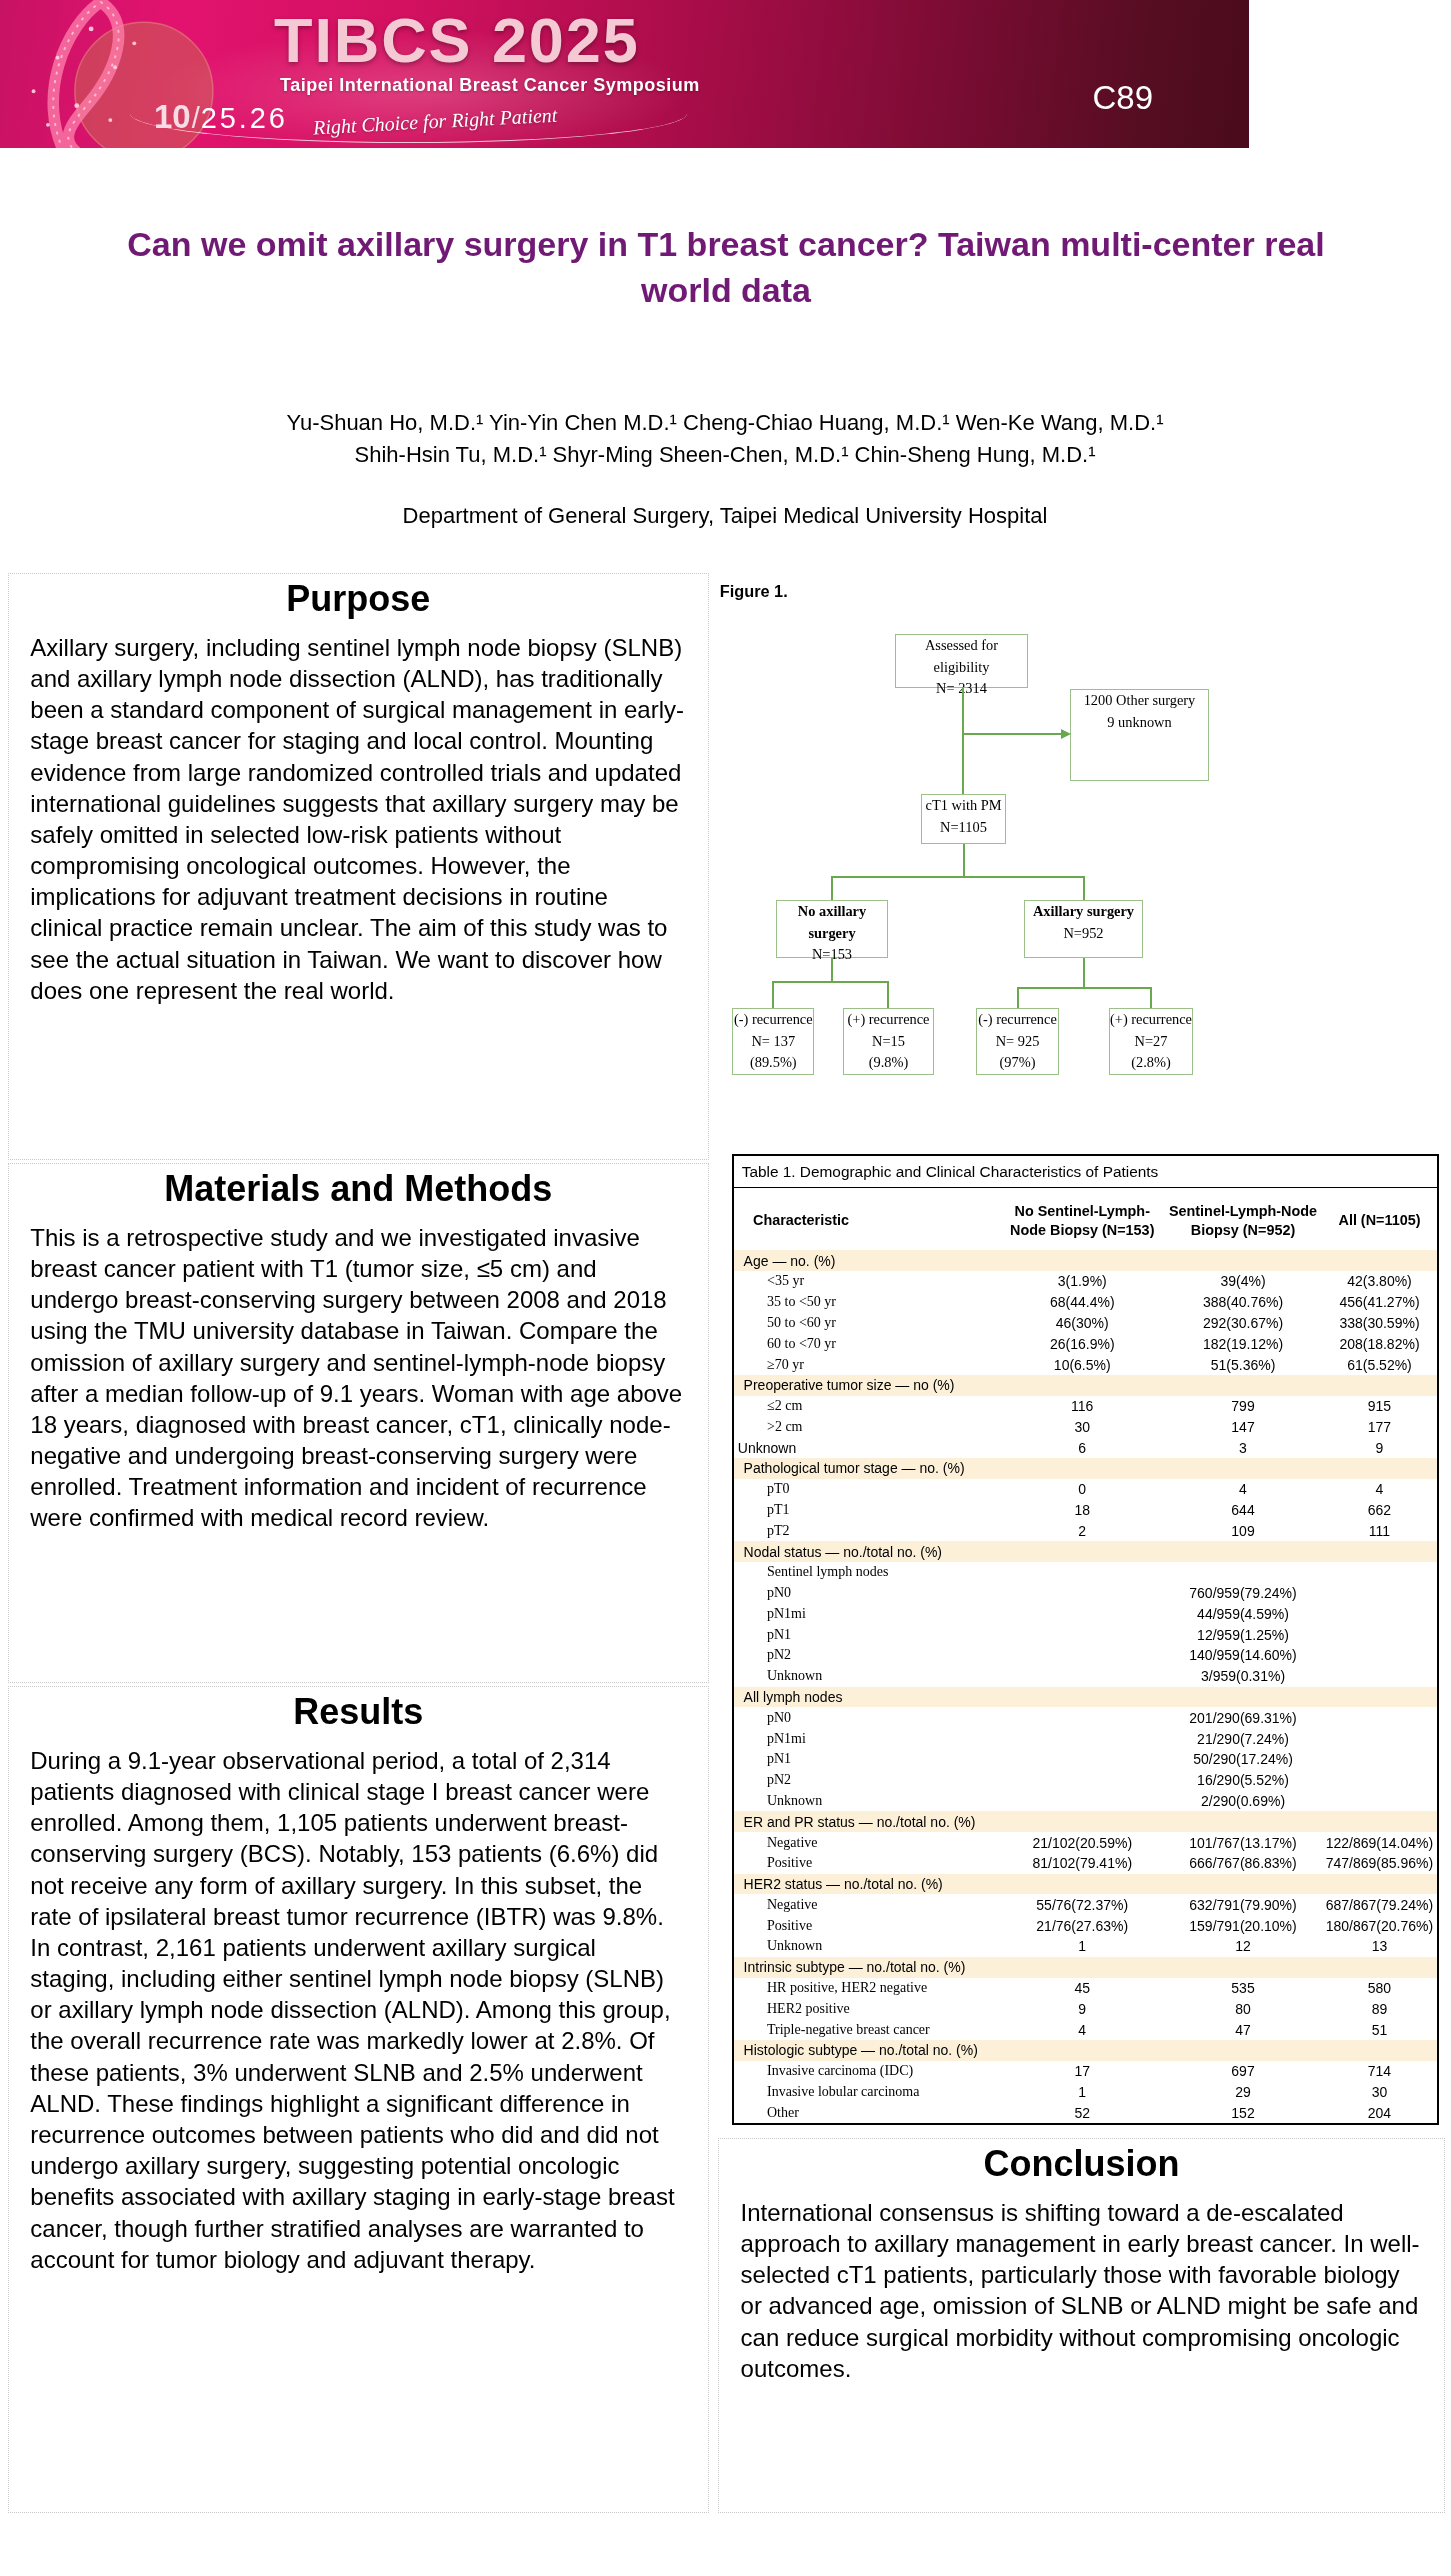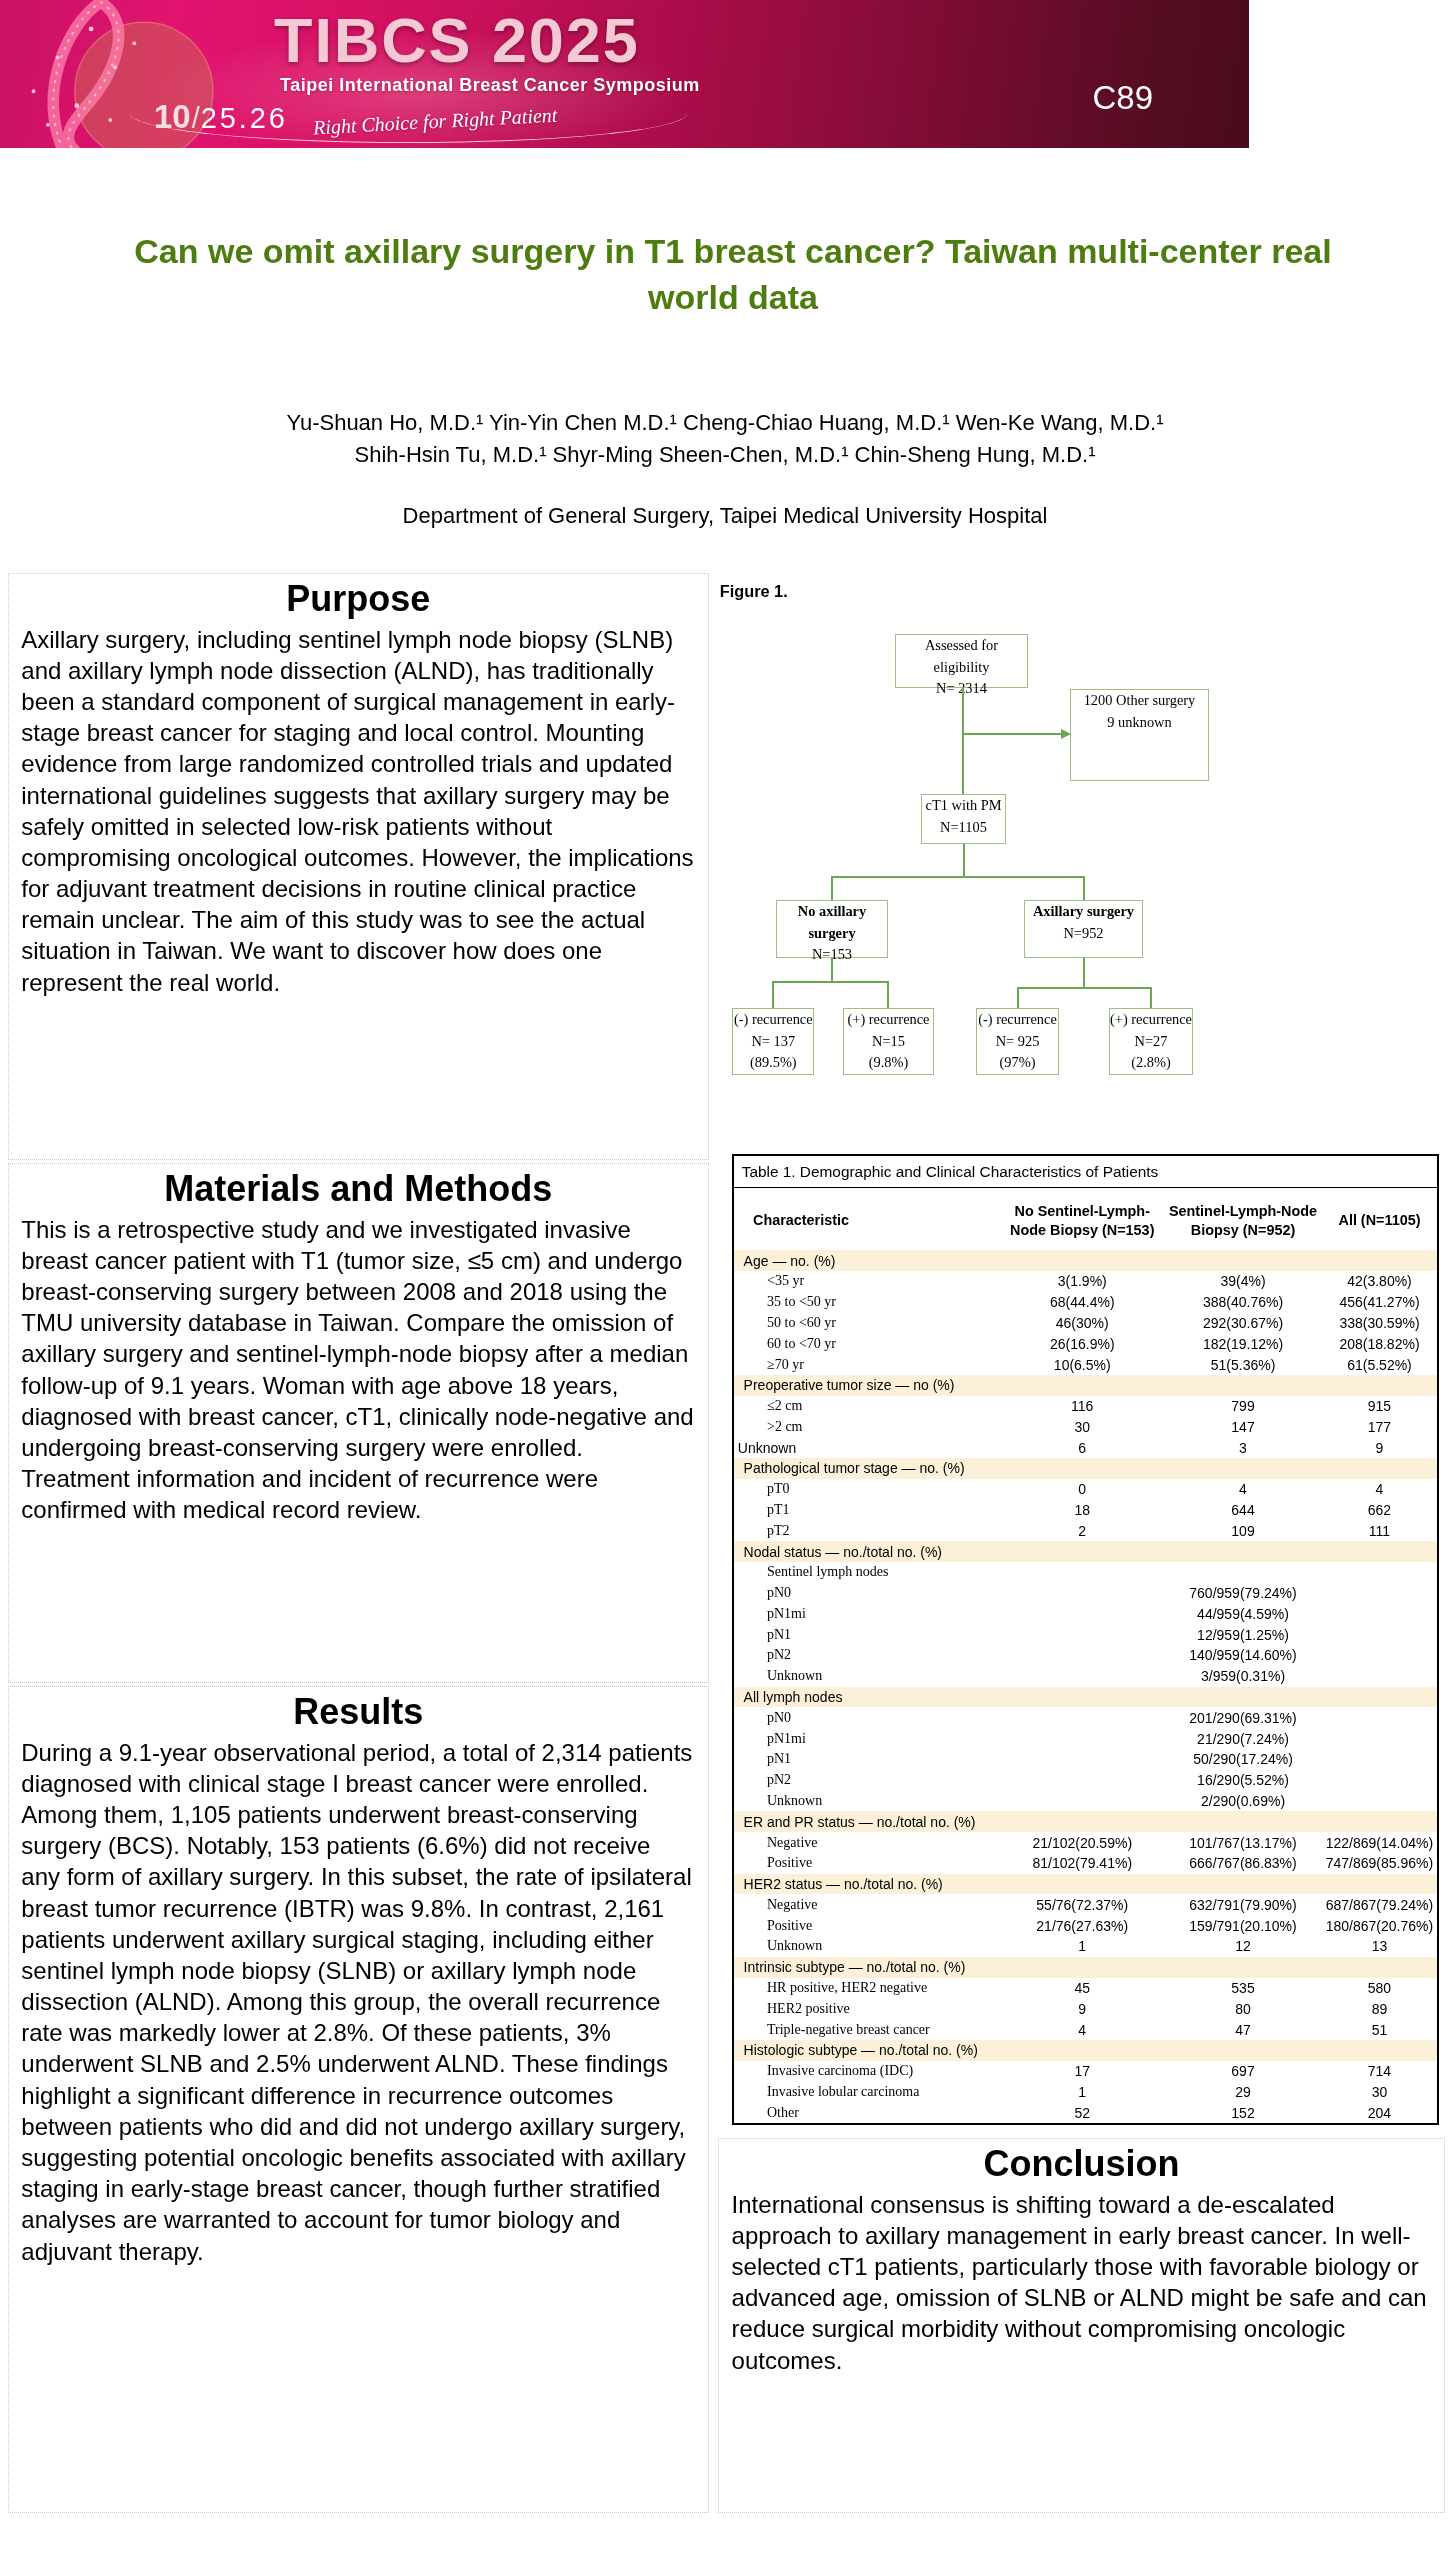--- a/index.html
+++ b/index.html
@@ -33,29 +33,29 @@
     font-family:"Liberation Serif", serif;font-style:italic;font-size:20px;color:#ffffff;
     margin-left:21px;display:inline-block;transform:rotate(-3deg);text-shadow:0 1px 2.9px rgba(0,0,0,.3);
   }
   .swoosh{
     position:absolute;left:130px;top:84px;width:557px;height:58px;border-radius:50%;
     border-bottom:1.9px solid rgba(255,255,255,.75);pointer-events:none;
   }
   .poster-code{position:absolute;right:96px;top:79px;font-size:33px;color:#ffffff;}
   
   .title{
-    position:absolute;left:83px;top:222px;width:1286px;margin:7px;text-align:center;
-    font-size:34px;line-height:1.35;font-weight:bold;color:#4d7c0f;
+    position:absolute;left:83px;top:222px;width:1286px;margin:0;text-align:center;
+    font-size:34px;line-height:1.35;font-weight:bold;color:#701a75;
   }
   .authors{position:absolute;left:125px;top:407px;width:1200px;text-align:center;font-size:22px;line-height:1.45;}
   .affiliation{position:absolute;left:125px;top:503px;width:1200px;text-align:center;font-size:22px;}
   
   .box{position:absolute;border:1px dotted #c8c8c8;background:#fff;box-sizing:border-box;padding:1.9px 9.6px 7.7px;}
   .box h2{margin:1.9px 0 3.8px;text-align:center;font-size:36px;font-weight:bold;}
-  .box p{margin:3px;font-size:24px;line-height:1.3;}
+  .box p{margin:12px;font-size:24px;line-height:1.3;}
   .purpose{left:7.7px;top:573px;width:701px;height:587px;}
   .methods{left:7.7px;top:1163px;width:701px;height:520px;}
   .results{left:7.7px;top:1686px;width:701px;height:827px;}
   .conclusion{left:718px;top:2138px;width:727px;height:375px;}
   
   .figure{position:absolute;left:715px;top:574px;width:731px;height:576px;}
   .fig-label{position:absolute;left:4.8px;top:7.7px;font-size:16.3px;font-weight:bold;}
   .fnode{
     position:absolute;border:1px solid #9cc08a;background:#fff;box-sizing:border-box;
     font-family:"Liberation Serif", serif;font-size:14.4px;line-height:1.5;text-align:center;

